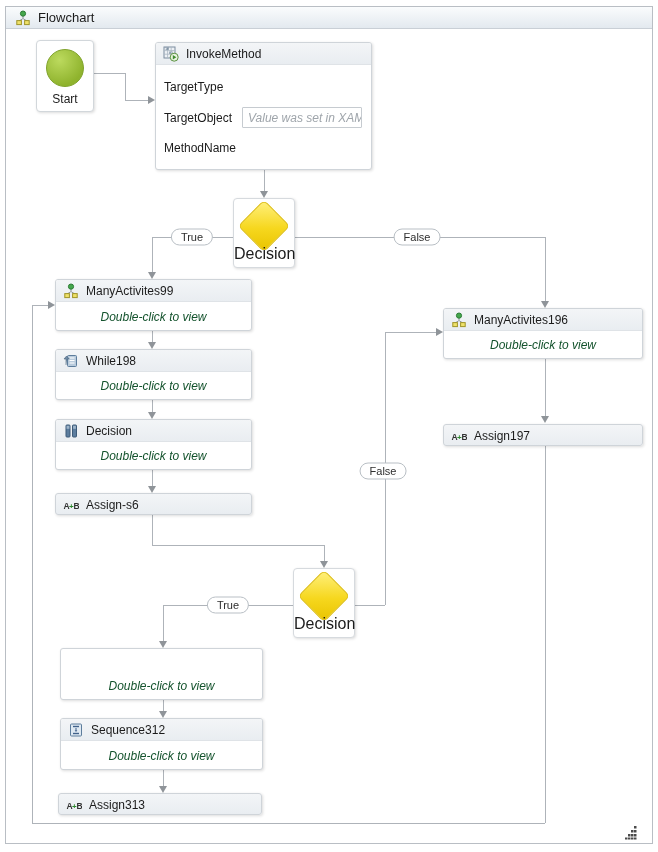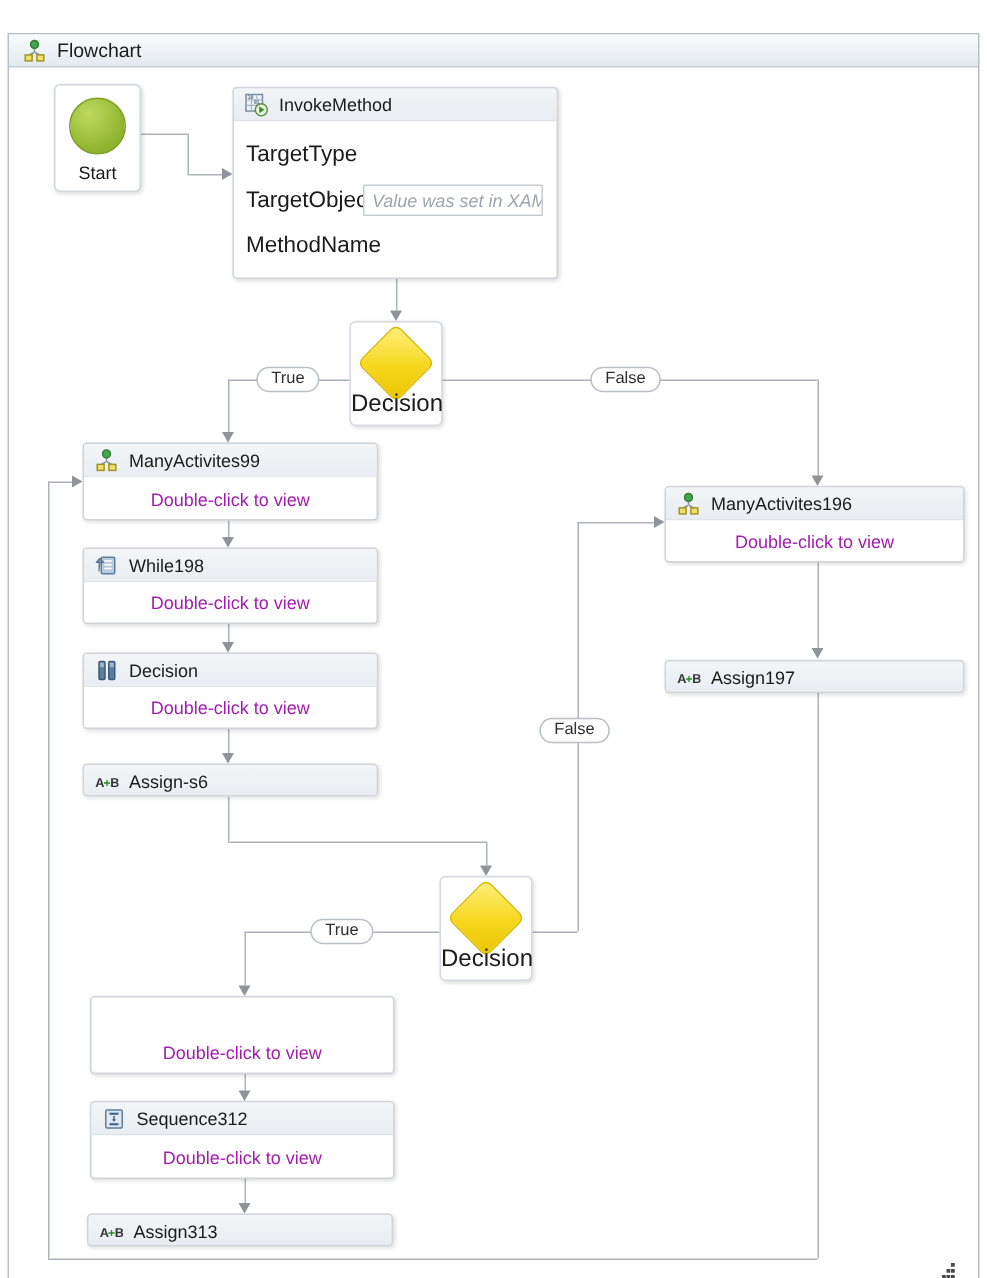--- a/index.html
+++ b/index.html
@@ -1,53 +1,53 @@
 <!DOCTYPE html>
 <html><head>
 <meta charset="utf-8">
 <style>
   * { margin:0; padding:0; box-sizing:border-box; }
   html,body { width:658px; height:852px; background:#ffffff; font-family:"Liberation Sans", sans-serif; overflow:hidden; }
-  #stage { position:relative; width:658px; height:652px; background:#fff;margin-top:16px; }
+  #stage { position:relative; width:658px; height:652px; background:#fff; }
 
   
   .frame { position:absolute; left:5px; top:6px; width:648px; height:838px; border:1px solid #b9bec4; background:#fff; }
   .titlebar { position:absolute; left:6px; top:7px; width:646px; height:22px;
     background:linear-gradient(#fafcfd,#e3e9ef); border-bottom:1px solid #c9cfd6;
     display:flex; align-items:center; gap:7px; padding-left:9px; font-size:13px; color:#1b1b1b; }
 
   
   .block { position:absolute; background:#fff; border:1px solid #cfd4d9; border-radius:3px;
     box-shadow:1px 1px 3px rgba(0,0,0,.14); font-size:12px; color:#1b1b1b; }
   .block-header { height:22px; display:flex; align-items:center; gap:7px; padding:0 7px;
     background:linear-gradient(#f3f5f7,#e9edf1); border-bottom:1px solid #dfe3e7; border-radius:2px 2px 0 0; }
   .block.bar { height:22px; background:linear-gradient(#f3f5f7,#e9edf1); }
   .block.bar .block-header { border-bottom:none; border-radius:2px; background:none; }
   .block-body { position:absolute; left:0; right:0; top:23px; bottom:0; display:flex; align-items:center;
-    justify-content:center; color:#a21caf; }
+    justify-content:center; font-style:italic; color:#14532d; }
 
   
   .start-node { position:absolute; left:36px; top:40px; width:58px; height:72px; background:#fff;
     border:1px solid #d2d7db; border-radius:4px; box-shadow:1px 1px 3px rgba(0,0,0,.14); text-align:center; }
   .start-circle { width:38px; height:38px; border-radius:50%; margin:8px auto 0;
     background:radial-gradient(circle at 35% 28%, #bcda5e, #8fb32d 72%); border:1px solid #7fa32a; }
   .start-label { margin-top:5px; font-size:12px; color:#1b1b1b; }
 
   
   .decision { position:absolute; width:62px; height:70px; background:#fff; border:1px solid #d6dade;
     border-radius:4px; box-shadow:1px 1px 3px rgba(0,0,0,.14); }
   .diamond { position:absolute; left:50%; top:27px; width:37px; height:37px;
     transform:translate(-50%,-50%) rotate(45deg);
     background:linear-gradient(135deg,#fff07c 0%,#f6d71e 55%,#e9c400 100%);
     border:1px solid #dcba00; border-radius:5px; }
   .decision-label { position:absolute; bottom:4px; width:100%; text-align:center; font-size:16px; color:#1b1b1b; }
 
   
   .im-row { position:absolute; left:8px; display:flex; align-items:center; height:21px; }
-  .im-label { width:78px; font-size:15px; color:#1b1b1b; }
+  .im-label { width:78px; font-size:12px; color:#1b1b1b; }
   .combo { width:120px; height:21px; display:flex; align-items:center; justify-content:space-between;
     padding:0 6px; background:linear-gradient(#fdfdfe,#e7eaee); border:1px solid #9fa6ad; border-radius:2px; font-size:12px; }
   .combo .caret { font-size:8px; color:#444; }
   .textbox { width:120px; height:21px; display:flex; align-items:center; padding:0 5px;
     background:#fff; border:1px solid #b5babf; border-radius:1px; font-size:12px;
     overflow:hidden; white-space:nowrap; }
   .textbox .hint { font-style:italic; color:#9fa5ab; }
 
   
   .hline, .vline { position:absolute; background:#aeb3b9; }

